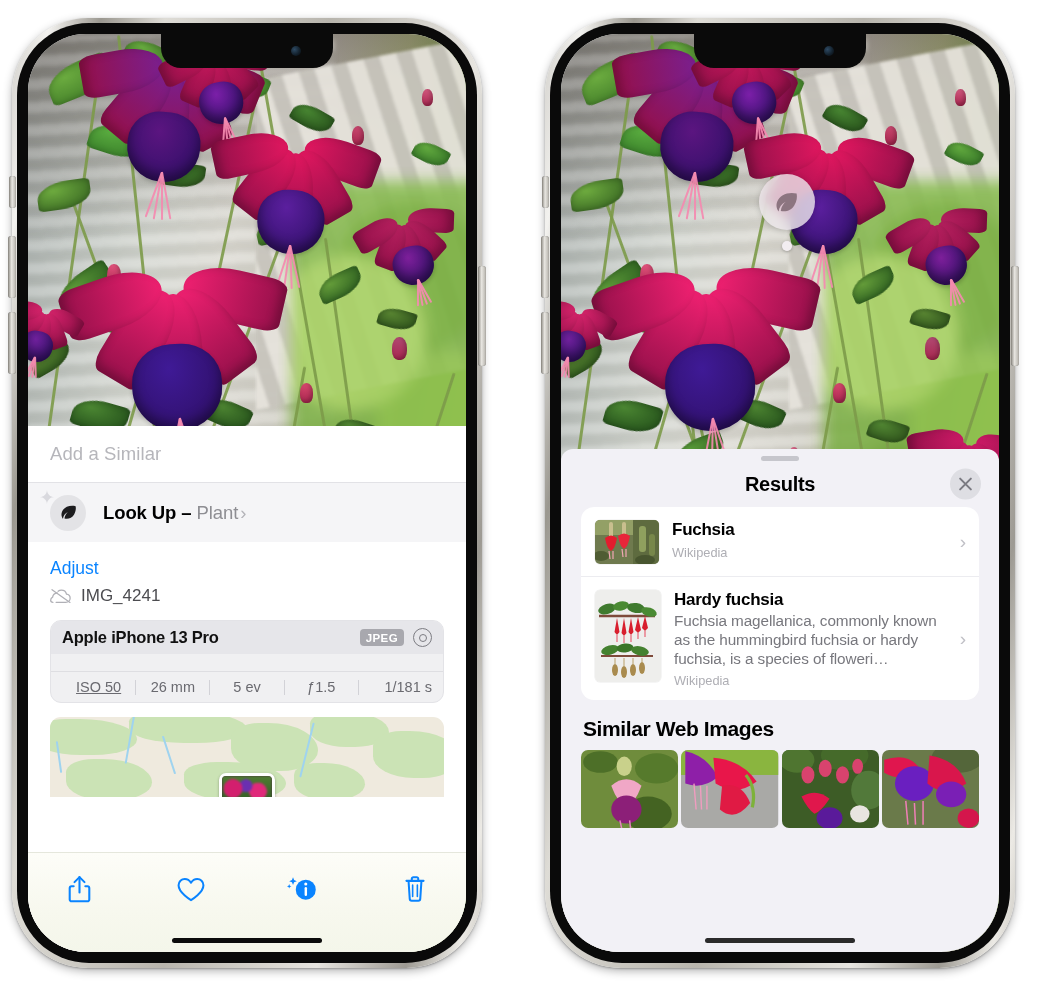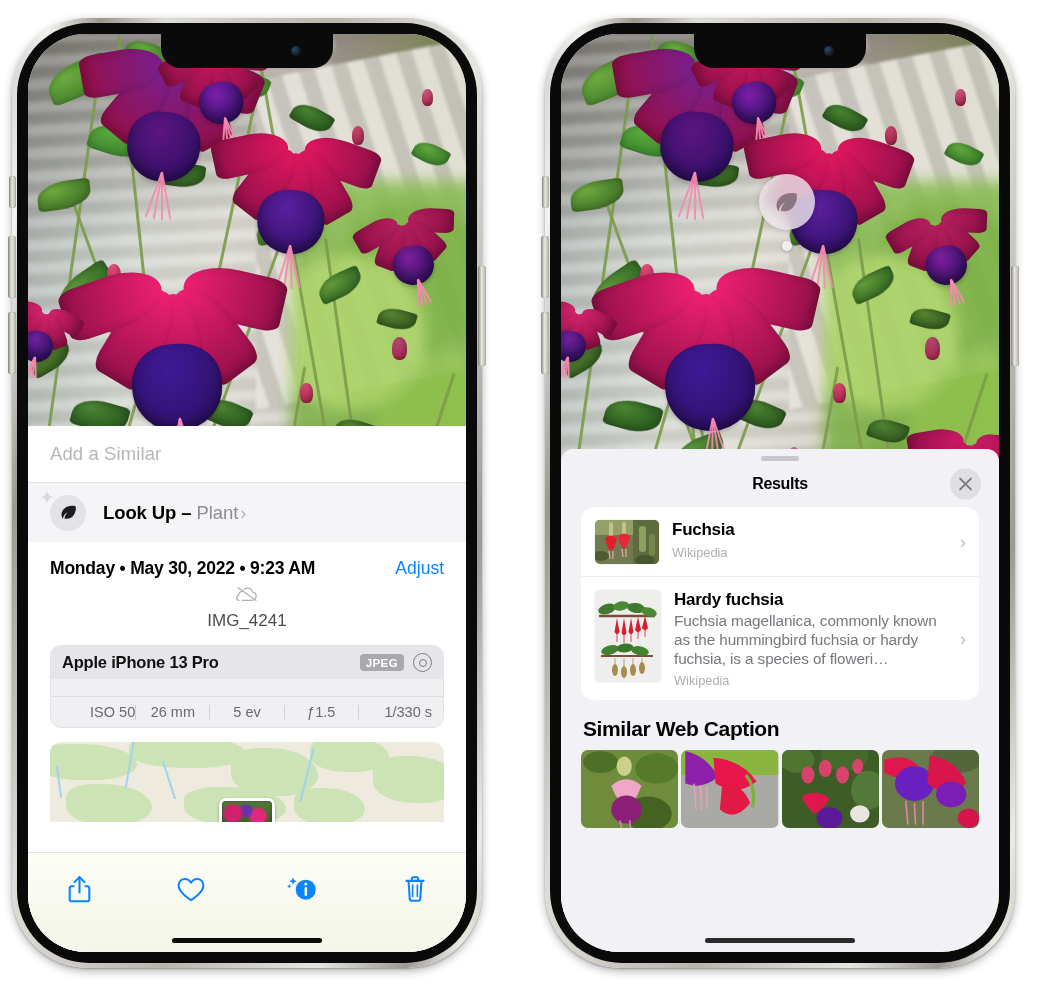--- a/index.html
+++ b/index.html
@@ -128,21 +128,21 @@
     position:absolute; left:-11px; top:-7px; color:#d9d9de; font-size:19px; line-height:1;
   }
   .lookup-txt{ font-size:18.5px; font-weight:700; color:#000; letter-spacing:-.1px; }
   .lookup-txt .sub{ font-weight:400; color:#8e8e93; }
   .lookup-txt .chev{ color:#b4b4b9; font-weight:400; margin-left:2px; }
 
   .meta{ background:#fff; padding:16px 22px 0 22px; }
   .meta .line1{ display:flex; align-items:baseline; justify-content:space-between; }
   .meta .date{ font-size:17.5px; font-weight:700; color:#000; letter-spacing:-.2px; }
   .meta .adjust{ font-size:17.5px; color:#0a84ff; }
-  .meta .line2{ display:flex; align-items:center; gap:9px; margin-top:7px;flex-direction:column; }
+  .meta .line2{ display:flex; align-items:center; gap:9px; margin-top:7px; }
   .meta .fname{ font-size:17px; color:#4c4c50; }
 
   
   .exif{
     margin:14px 22px 0 22px; border-radius:11px; overflow:hidden;
     background:#f0f0f2; border:1px solid #e3e3e7;
   }
   .exif .hdr{
     display:flex; align-items:center; justify-content:space-between;
     padding:7px 11px; background:#e6e6ea;
@@ -162,21 +162,21 @@
   .exif .r2{ display:flex; align-items:center; justify-content:space-between; margin-top:4px; }
   .exif .r2 .t{ font-size:16.5px; color:#55555a; letter-spacing:-.1px; }
   .badge-vib{
     border:1.2px solid #9c9ca2; color:#6a6a70; font-size:11.5px; font-weight:600;
     padding:2.5px 10px; border-radius:10px; letter-spacing:.5px;
   }
   .exif .foot{
     display:flex; align-items:center; border-top:1px solid #dedee2; padding:7px 11px;
   }
   .exif .foot .c{ flex:1; text-align:center; font-size:14.5px; color:#6a6a70; }
-  .exif .foot .c:first-child{ text-align:right; }
+  .exif .foot .c:first-child{ text-align:center;text-decoration:underline; }
   .exif .foot .c:last-child{ text-align:right; }
   .exif .foot .sep{ width:1px; height:15px; background:#d2d2d7; }
 
   
   .map{
     margin:14px 22px 0 22px; height:80px; border-radius:11px 11px 0 0; overflow:hidden; position:relative;
     background:#efeade;
   }
   .map .blob{ position:absolute; background:#cbe3b5; border-radius:36% 64% 48% 52%; }
   .map .river{ position:absolute; background:#9fd3ef; border-radius:3px; }
@@ -212,21 +212,21 @@
 
   
   .results-sheet{
     position:absolute; left:0; right:0; bottom:0; top:415px; z-index:25;
     background:#f2f1f6; border-radius:12px 12px 0 0;
     display:flex; flex-direction:column; overflow:hidden;
   }
   .grabber{ width:38px; height:5px; border-radius:3px; background:#c6c6cc;
             margin:7px auto 0 auto; }
   .res-head{ position:relative; height:46px; display:flex; align-items:center; justify-content:center; }
-  .res-head .title{ font-size:16px; font-weight:700; color:#000; letter-spacing:-.3px; }
+  .res-head .title{ font-size:20px; font-weight:700; color:#000; letter-spacing:-.3px; }
   .close-btn{
     position:absolute; right:18px; top:50%; transform:translateY(-50%);
     width:31px; height:31px; border-radius:50%; background:#dedee3;
     display:flex; align-items:center; justify-content:center;
   }
   .sec-head{ display:flex; align-items:baseline; justify-content:space-between; padding:6px 22px 9px 22px; }
   .sec-head .h{ font-size:21px; font-weight:700; color:#000; letter-spacing:-.4px; }
   .sec-head .more{ font-size:16px; color:#87878d; }
 
   .card{ margin:0 20px; background:#fff; border-radius:13px; overflow:hidden; }
@@ -509,21 +509,20 @@
           </span>
           <span class="lookup-txt">
             <span>Look Up</span>
             <span>–</span>
             <span class="sub">Plant</span><span class="chev">›</span>
           </span>
         </div>
 
         <div class="meta">
           <div class="line1">
-            <span class="date">Monday • May 30, 2022 • 9:23 AM</span>
             <span class="adjust">Adjust</span>
           </div>
           <div class="line2">
             <span>
               <svg width="22" height="16" viewBox="0 0 26 18">
                 <path d="M7.2 16.4h11.4c3 0 5.2-2.1 5.2-4.8 0-2.5-1.8-4.5-4.3-4.8-.7-2.8-3-4.7-6-4.7-1.5 0-2.9.5-3.9 1.4" fill="none" stroke="#b0b0b6" stroke-width="1.5" stroke-linecap="round"></path>
                 <path d="M8.6 5.2C5.6 5.6 3.4 7.8 3.1 10.3 1.6 11 .8 12.4.8 13.9c0 1.5 1.1 2.5 2.7 2.5" fill="none" stroke="#b0b0b6" stroke-width="1.5" stroke-linecap="round"></path>
                 <line x1="2.4" y1="1.6" x2="23.6" y2="16.6" stroke="#b0b0b6" stroke-width="1.5" stroke-linecap="round"></line>
               </svg>
             </span>
@@ -545,21 +544,21 @@
           </div>
           <div class="foot">
             <span class="c">ISO 50</span>
             <span class="sep"></span>
             <span class="c">26 mm</span>
             <span class="sep"></span>
             <span class="c">5 ev</span>
             <span class="sep"></span>
             <span class="c">ƒ1.5</span>
             <span class="sep"></span>
-            <span class="c">1/330 s</span>
+            <span class="c">1/181 s</span>
           </div>
         </div>
 
         <div class="map">
           <div class="blob" style="left:-4%;top:2%;width:26%;height:46%;"></div>
           <div class="blob" style="left:20%;top:-8%;width:30%;height:40%;"></div>
           <div class="blob" style="left:46%;top:8%;width:22%;height:60%;"></div>
           <div class="blob" style="left:66%;top:-6%;width:20%;height:44%;"></div>
           <div class="blob" style="left:82%;top:18%;width:22%;height:58%;"></div>
           <div class="blob" style="left:4%;top:52%;width:22%;height:52%;"></div>
@@ -928,21 +927,21 @@
               <span class="kname">Hardy fuchsia</span>
               <div class="kdesc">Fuchsia magellanica, commonly known as the hummingbird fuchsia or hardy fuchsia, is a species of floweri…</div>
               <div class="ksrc">Wikipedia</div>
             </span>
             <span class="kchev">›</span>
           </div>
 
         </div>
 
         <div class="sec-head" style="padding-top:17px;">
-          <span class="h">Similar Web Caption</span>
+          <span class="h">Similar Web Images</span>
         </div>
 
         <div class="webgrid">
           <span class="wi">
             <svg width="100%" height="100%" viewBox="0 0 90 78" preserveAspectRatio="xMidYMid slice">
               <rect width="90" height="78" fill="#6f8c3c"></rect>
               <ellipse cx="18" cy="14" rx="16" ry="10" fill="#4d6f28"></ellipse>
               <ellipse cx="70" cy="20" rx="20" ry="14" fill="#567a2c"></ellipse>
               <ellipse cx="62" cy="62" rx="22" ry="16" fill="#446322"></ellipse>
               <ellipse cx="40" cy="18" rx="7" ry="9" fill="#c9d18b"></ellipse>

